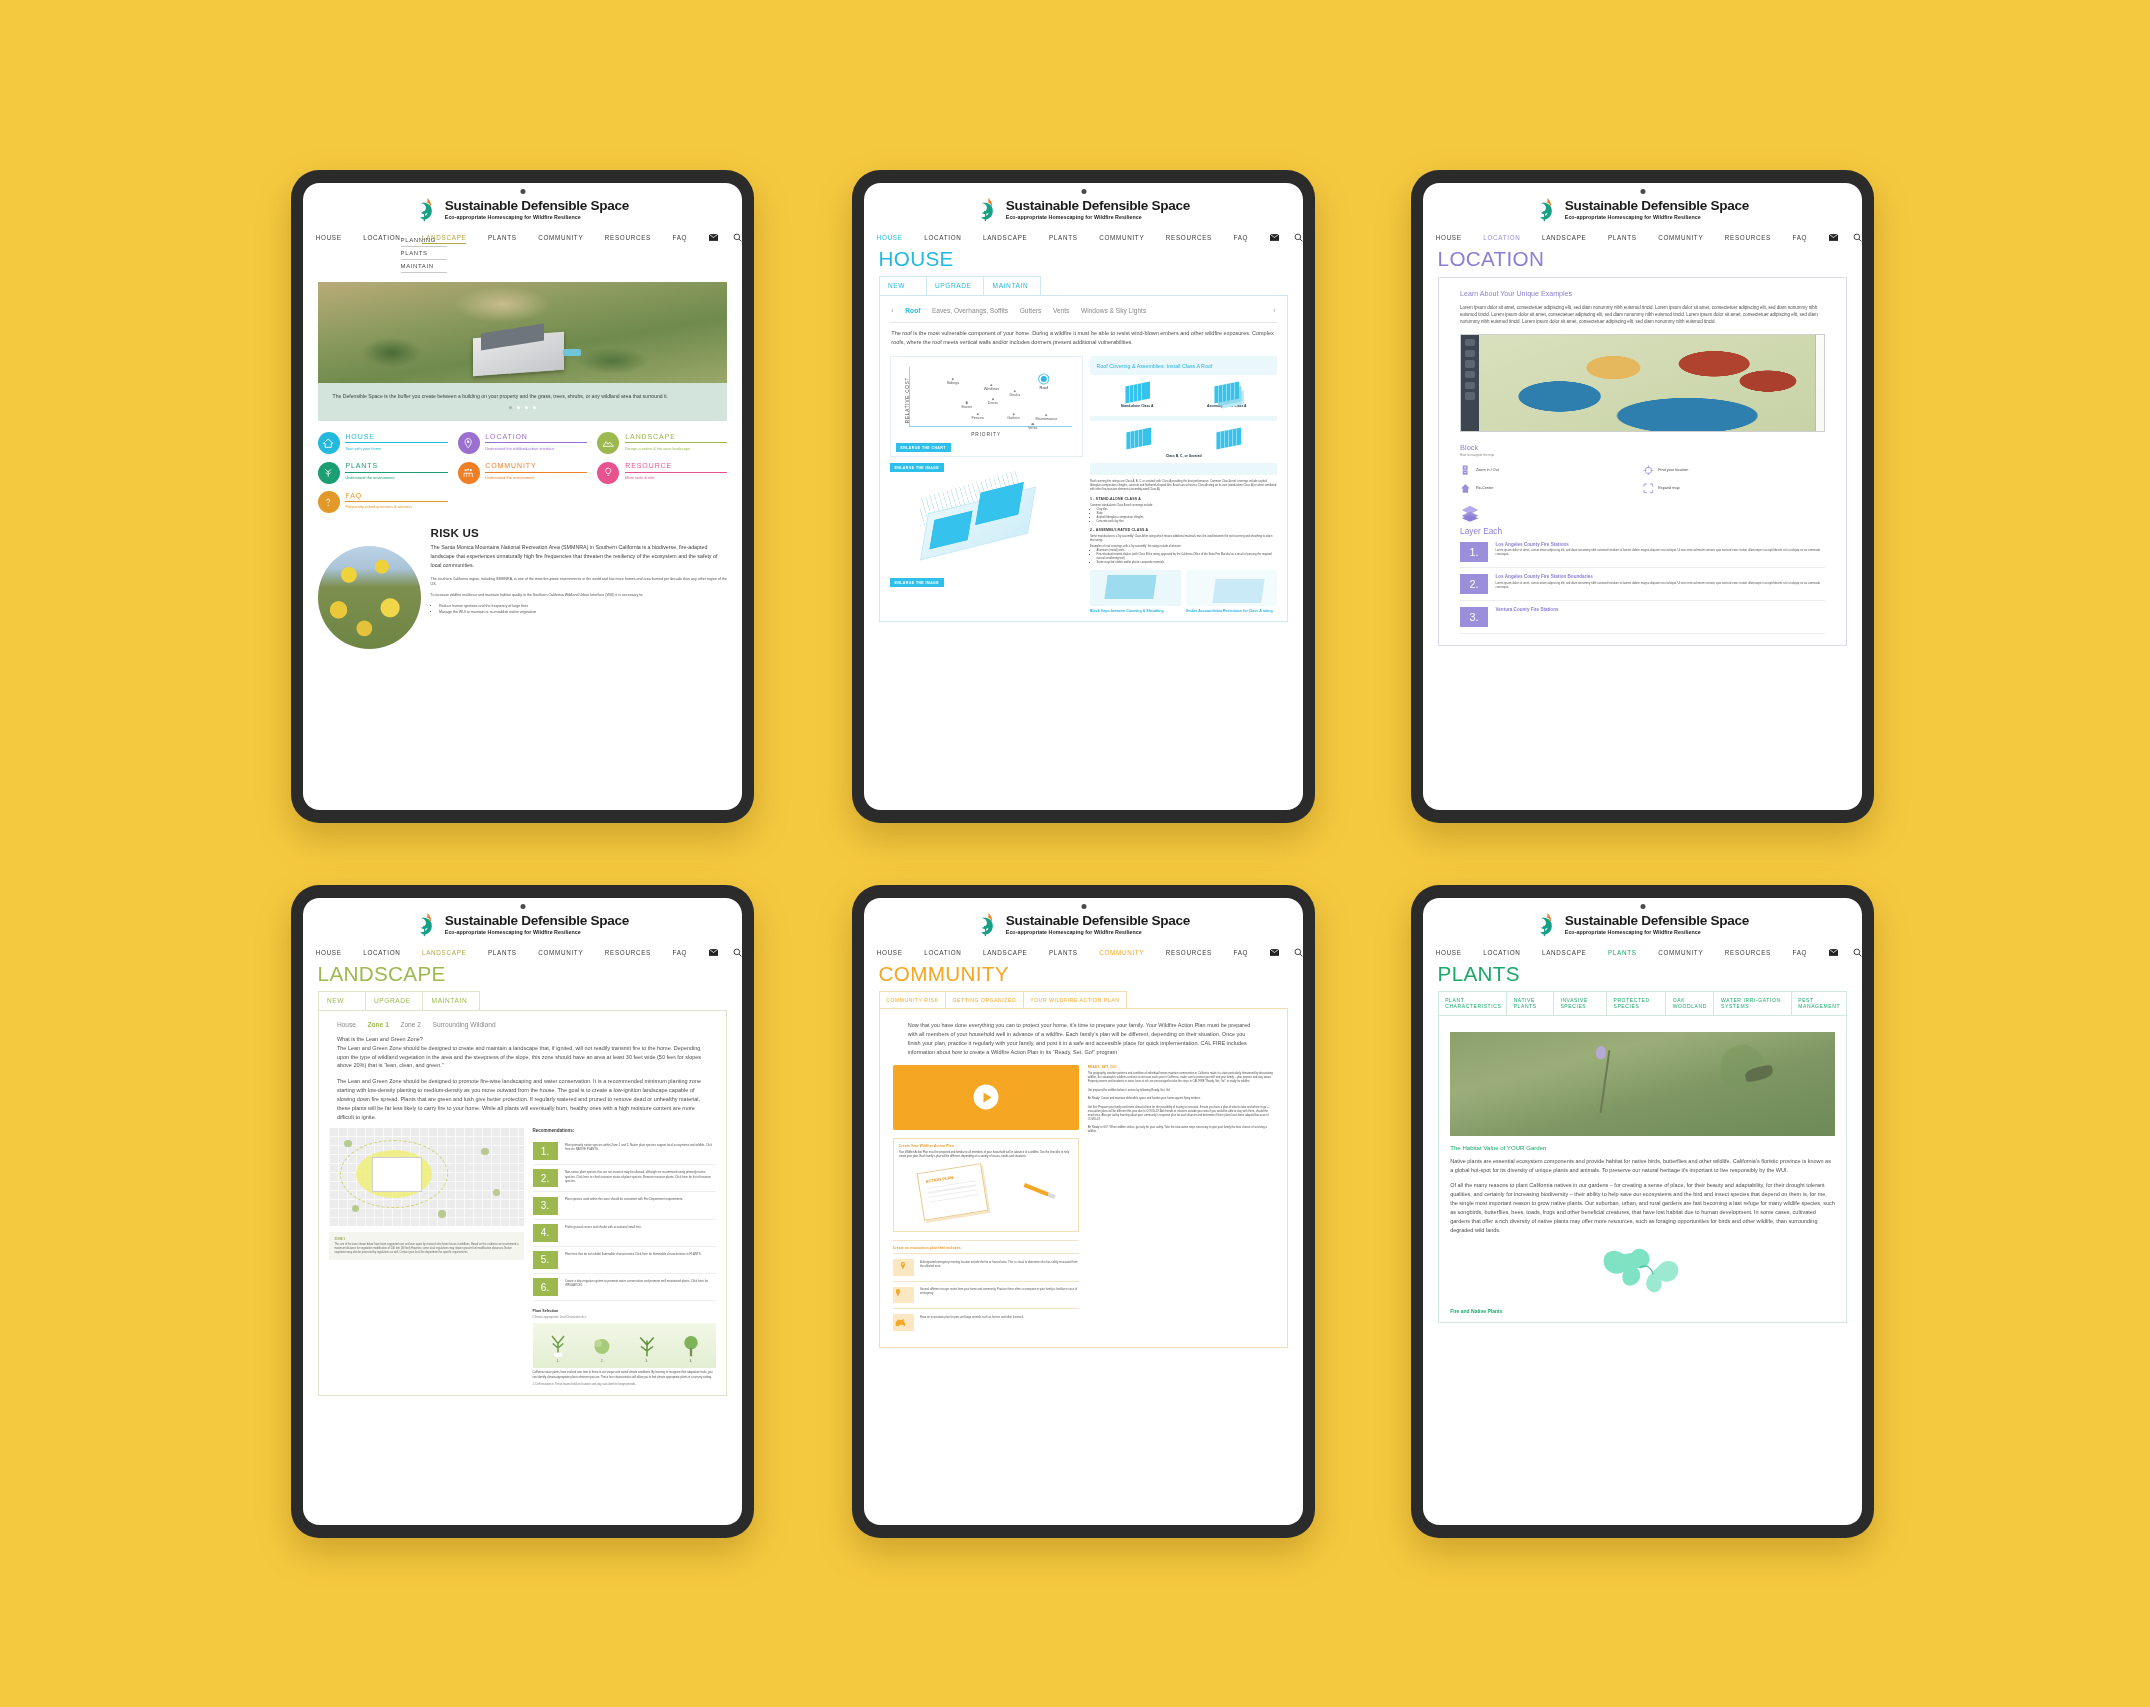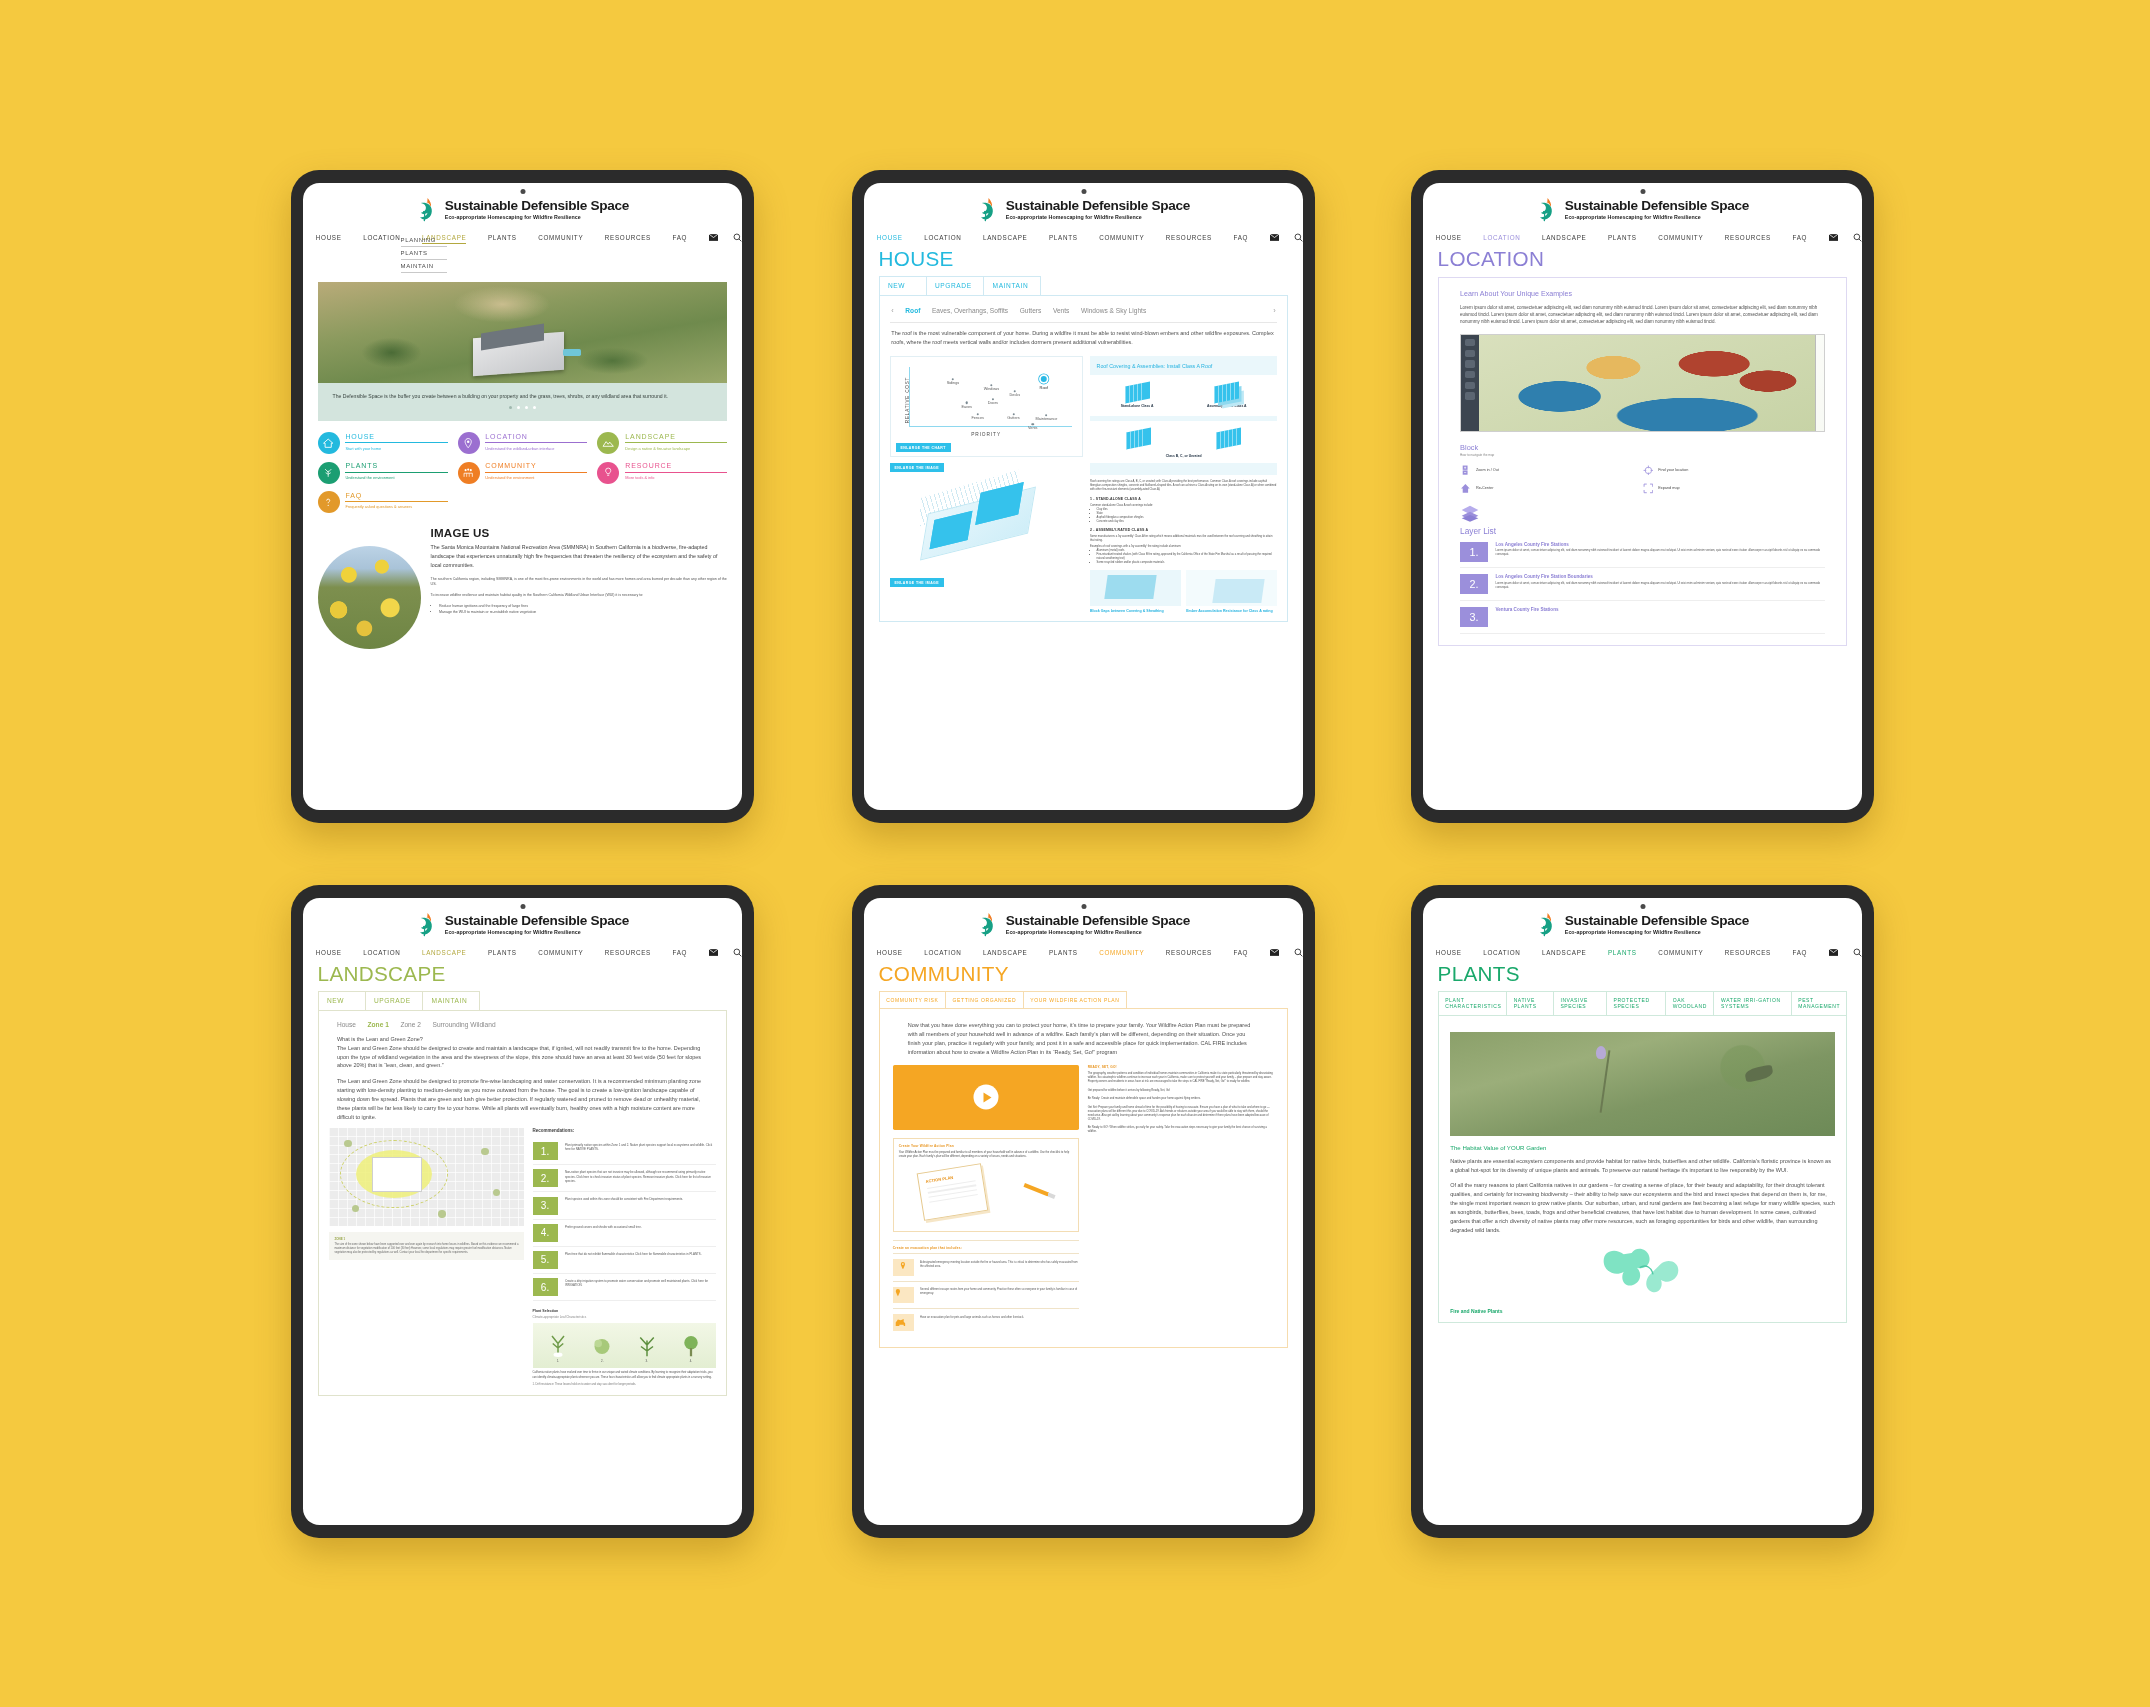--- a/index.html
+++ b/index.html
@@ -480,21 +480,21 @@
           <span class="ct" style="color:#e2992a">
             <span class="h" style="display:block">FAQ</span>
             <span class="d" style="display:block">Frequently asked questions &amp; answers</span>
           </span>
         </div>
       </div>
 
       <div class="about">
         <div class="about-img"></div>
         <div class="about-txt">
-          <h2>IMAGE US</h2>
+          <h2>RISK US</h2>
           <div class="lead">The Santa Monica Mountains National Recreation Area (SMMNRA) in Southern California is a biodiverse, fire-adapted landscape that experiences unnaturally high fire frequencies that threaten the resiliency of the ecosystem and the safety of local communities.</div>
           <div class="p2">The southern California region, including SMMNRA, is one of the most fire-prone environments in the world and has more homes and area burned per decade than any other region of the US.</div>
           <div class="p2">To increase wildfire resilience and maintain habitat quality in the Southern California Wildland Urban Interface (WUI) it is necessary to:</div>
           <ul>
             <li>Reduce human ignitions and the frequency of large fires</li>
             <li>Manage the WUI to maintain or re-establish native vegetation</li>
           </ul>
         </div>
       </div>
     </div>
@@ -793,21 +793,21 @@
           </div>
         </div>
 
         <div class="layers-ic">
           <svg viewBox="0 0 24 20">
               <path d="M12 1l10 5-10 5L2 6z" fill="#b6acec"></path>
               <path d="M12 8l10 5-10 5L2 13z" fill="#9b8fdb"></path>
               <path d="M12 12l10 4-10 4L2 16z" fill="#8b7fd4"></path>
             </svg>
         </div>
-        <div class="layer-h">Layer List</div>
+        <div class="layer-h">Layer Each</div>
 
         <div class="layer-row">
           <div class="layer-num">1.</div>
           <div>
             <div class="layer-t">Los Angeles County Fire Stations</div>
             <div class="layer-d">Lorem ipsum dolor sit amet, consectetuer adipiscing elit, sed diam nonummy nibh euismod tincidunt ut laoreet dolore magna aliquam erat volutpat. Ut wisi enim ad minim veniam, quis nostrud exerci tation ullamcorper suscipit lobortis nisl ut aliquip ex ea commodo consequat.</div>
           </div>
         </div>
         <div class="layer-row">
           <div class="layer-num">2.</div>

